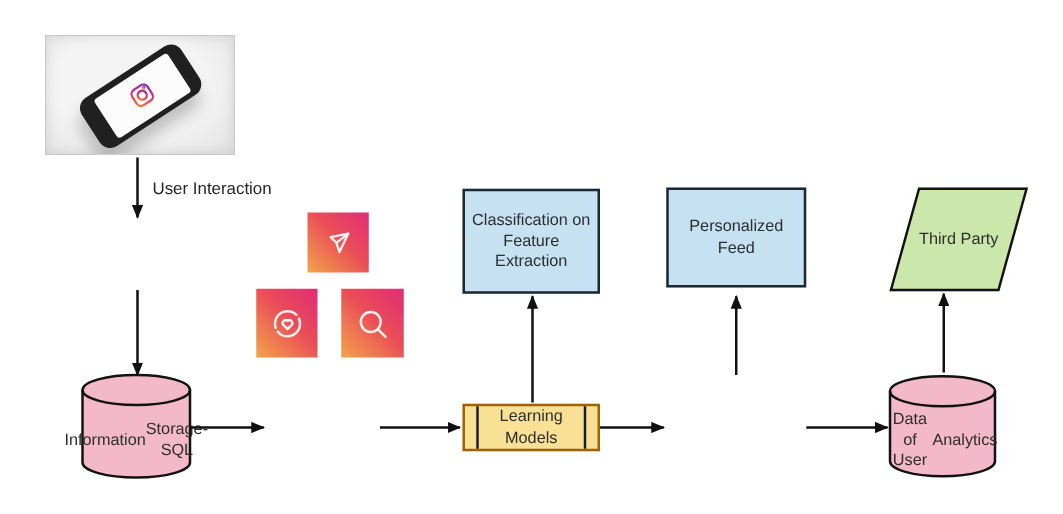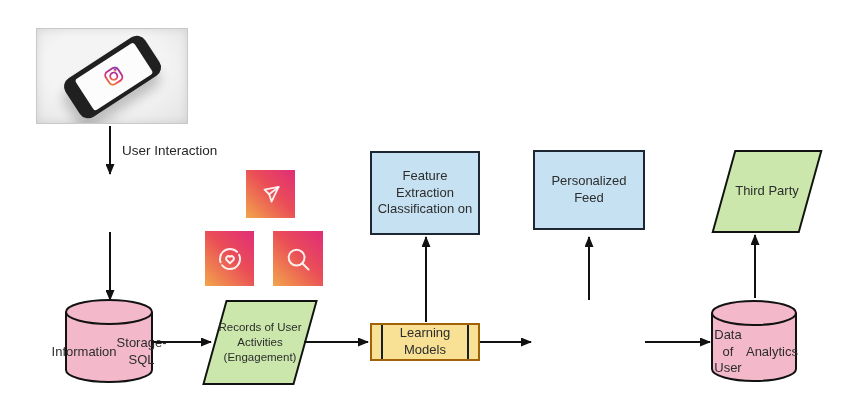--- a/index.html
+++ b/index.html
@@ -106,37 +106,29 @@
     <svg width="90" height="88" viewBox="0 0 90 88">
       <path d="M2,14 a43,12 0 0 1 86,0 v58 a43,12 0 0 1 -86,0 z" fill="#f3b9ca" stroke="#121212" stroke-width="2"></path>
       <path d="M2,14 a43,12 0 0 0 86,0" fill="none" stroke="#121212" stroke-width="2"></path>
     </svg>
     <div class="cyl-label">
       <span>Information</span>
       <span>Storage- SQL</span>
     </div>
   </div>
 
-  <div class="para" style="left:203px;top:300px;width:114px;height:85px;">
-    <div class="para-bg"></div>
-    <div class="para-label">
-      <span>Records of User</span>
-      <span>Activities</span>
-      <span>(Engagement)</span>
-    </div>
-  </div>
 
   <div class="node predef" style="left:370px;top:323px;width:110px;height:38px;">
     <span>Learning</span>
     <span>Models</span>
   </div>
 
   <div class="node proc" style="left:370px;top:151px;width:110px;height:84px;">
+    <span>Classification on</span>
     <span>Feature Extraction</span>
-    <span>Classification on</span>
   </div>
 
 
   <div class="node proc" style="left:533px;top:150px;width:112px;height:80px;">
     <span>Personalized Feed</span>
   </div>
 
   <div class="cyl" style="left:710px;top:299px;width:88px;height:86px;">
     <svg width="88" height="86" viewBox="0 0 88 86">
       <path d="M2,14 a42,12 0 0 1 84,0 v56 a42,12 0 0 1 -84,0 z" fill="#f3b9ca" stroke="#121212" stroke-width="2"></path>

